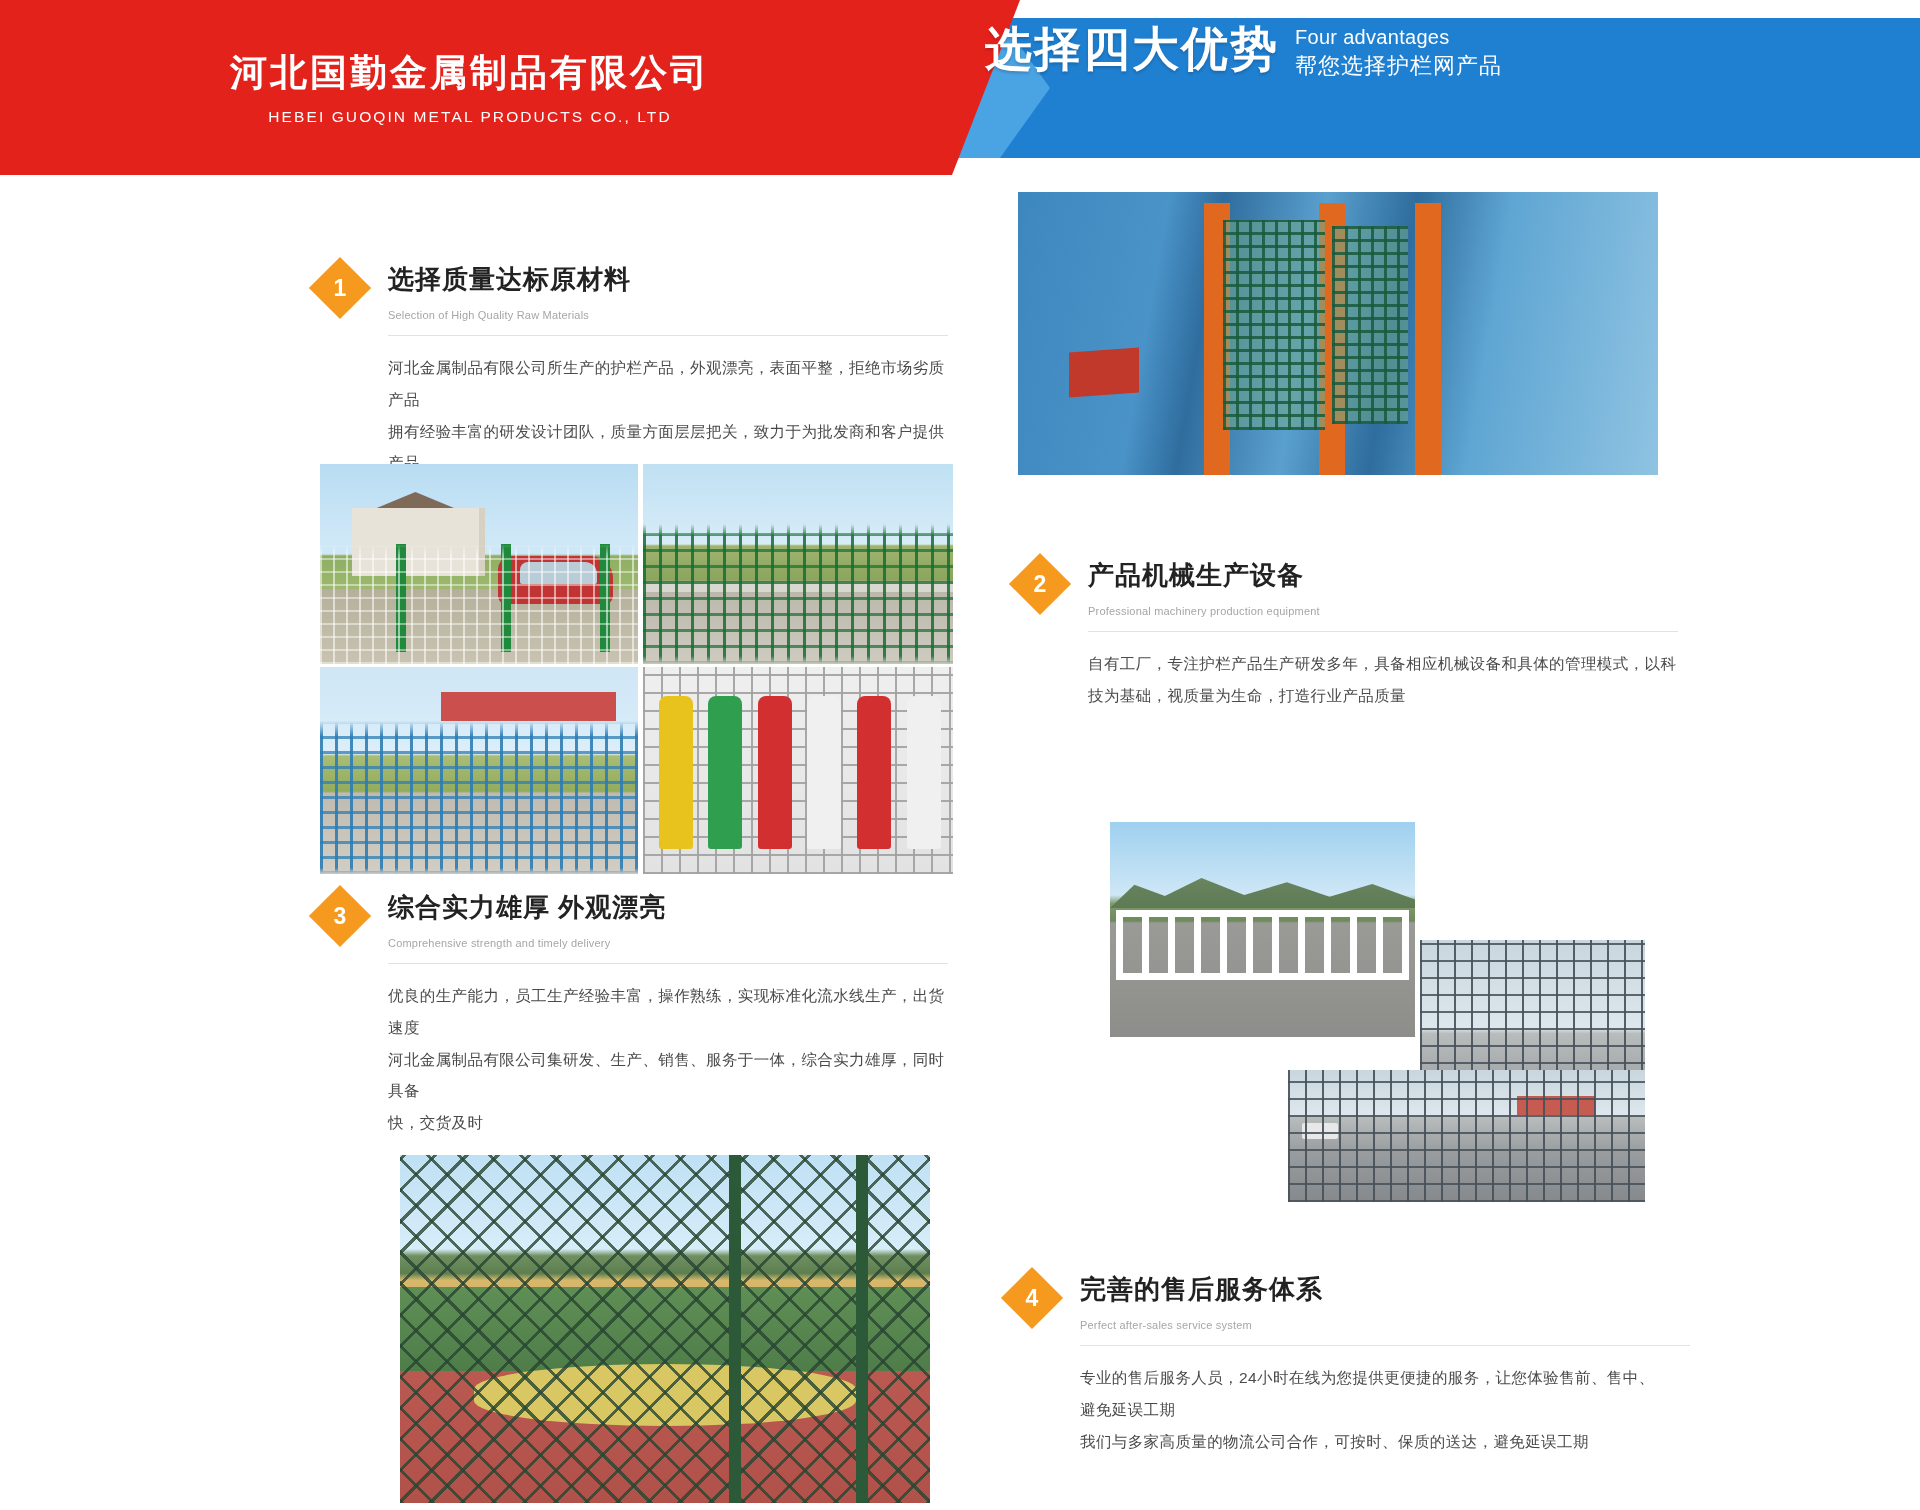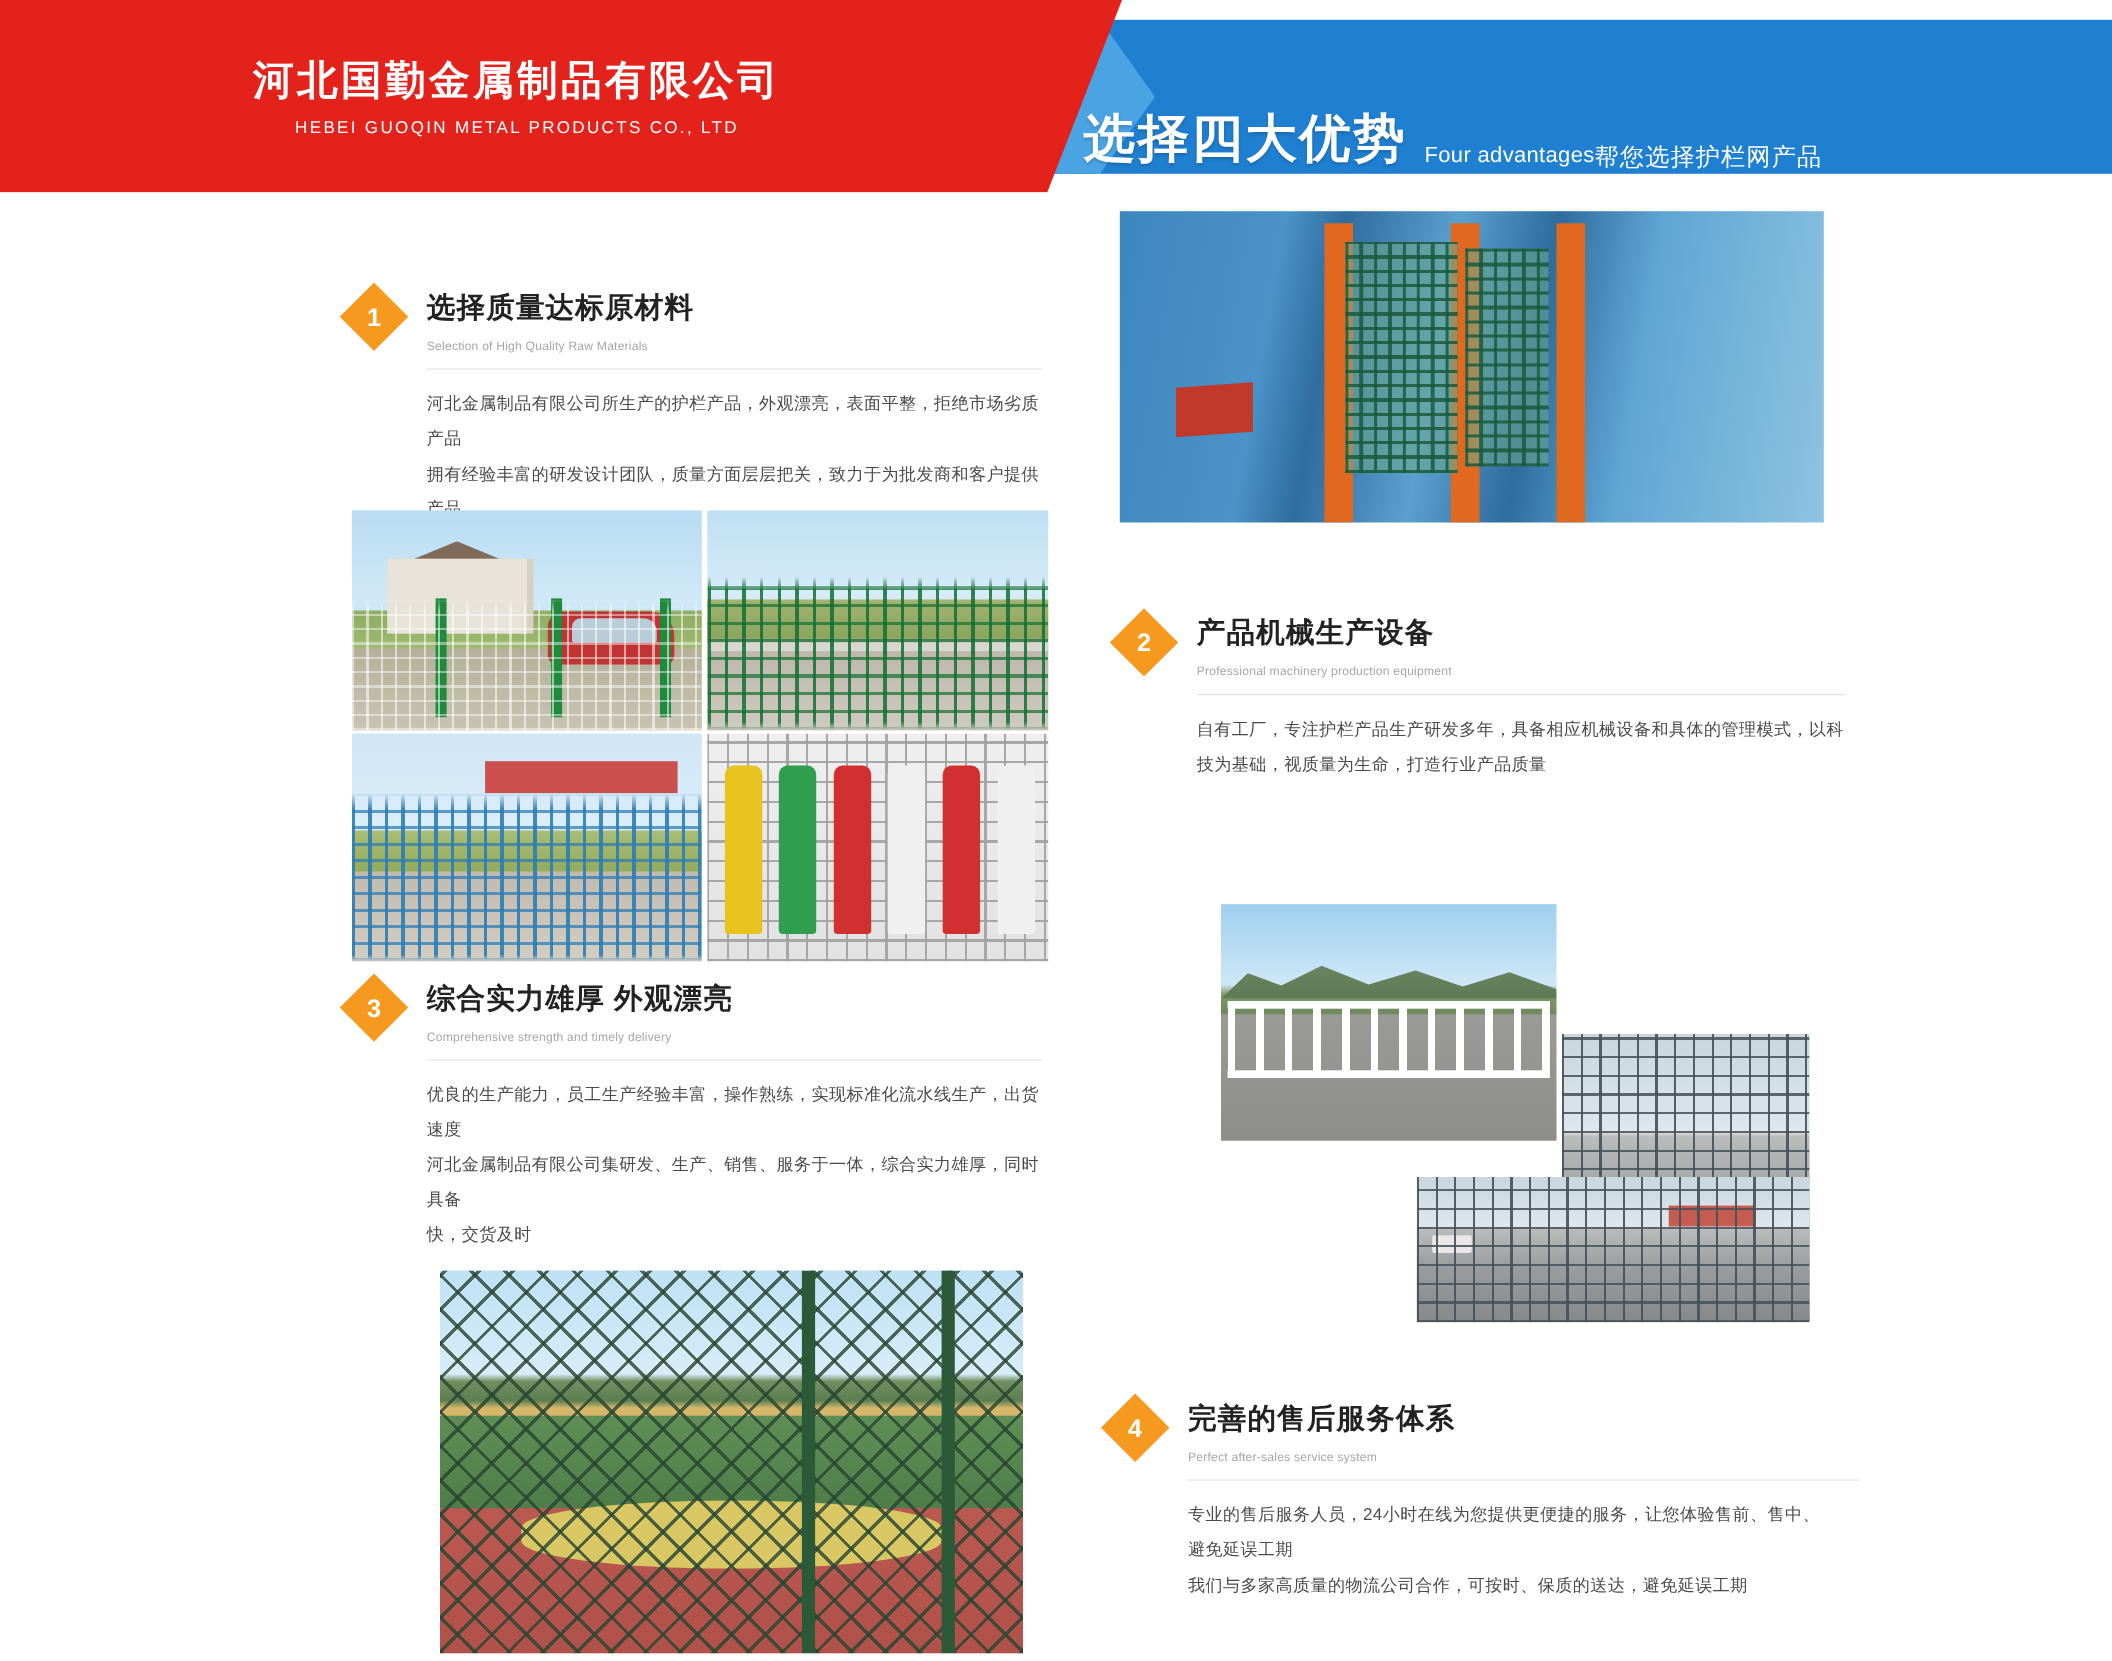--- a/index.html
+++ b/index.html
@@ -71,33 +71,33 @@
     height: 140px;
     background: #4aa3e3;
     clip-path: polygon(0 0, 70px 0, 120px 70px, 70px 140px, 0 140px);
   }
   .header-title-wrap {
     position: absolute;
     top: 18px;
     left: 985px;
     height: 140px;
     display: flex;
-    align-items: flex-end;
+    align-items: flex-start;
   }
   .header-title-cn {
     color: #ffffff;
     font-size: 47px;
     font-weight: bold;
     letter-spacing: 2px;
     text-shadow: 0 2px 3px rgba(0,0,0,0.18);
   }
   .header-sub {
     margin-left: 16px;
     display: flex;
-    flex-direction: row;
+    flex-direction: column;
     justify-content: center;
     color: #ffffff;
     padding-top: 6px;
   }
   .header-sub-en {
     font-size: 20px;
     letter-spacing: 0.3px;
     line-height: 1.35;
   }
   .header-sub-cn {

